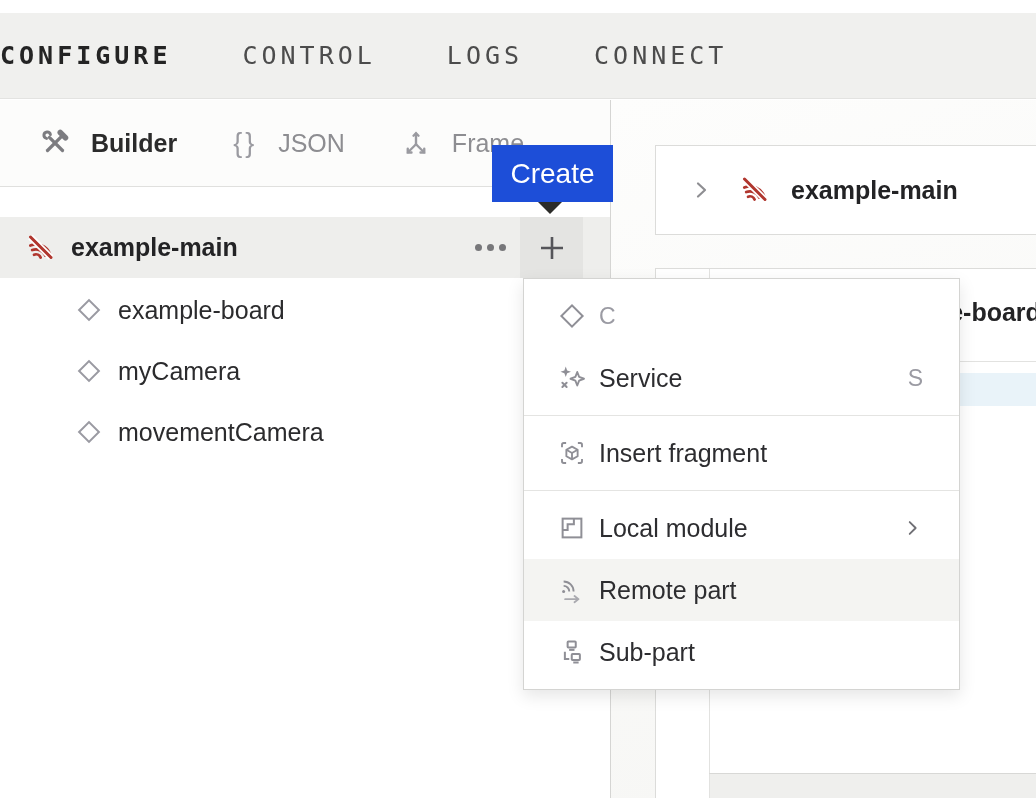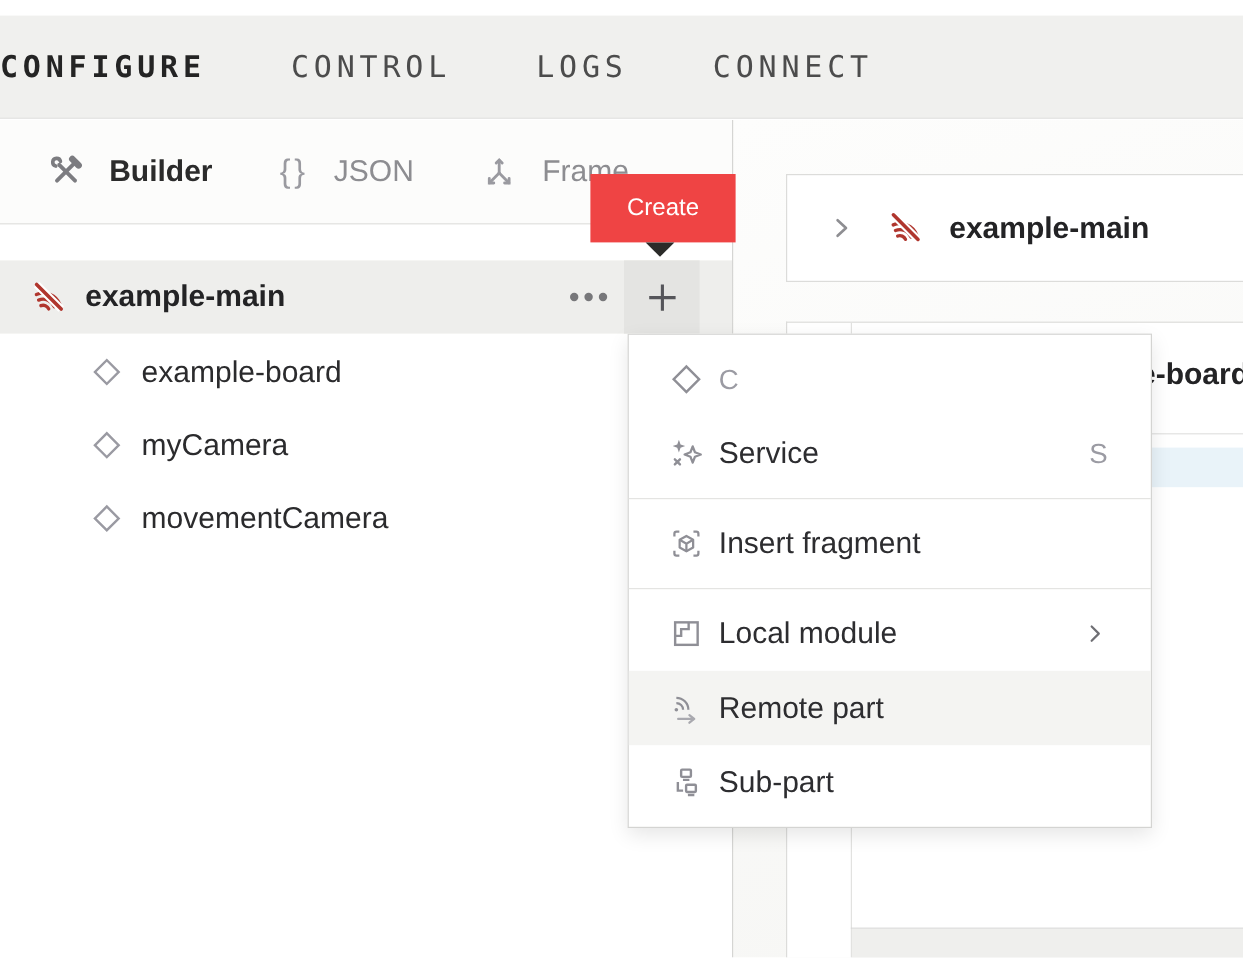--- a/index.html
+++ b/index.html
@@ -48,23 +48,23 @@
   .card2{position:absolute;left:655px;top:268px;width:401px;height:530px;background:#fff;
          border:1px solid #dcdcda;border-right:none;border-bottom:none;box-sizing:border-box;z-index:1;}
   .card2 .innerline{position:absolute;left:53px;top:0;bottom:0;width:1px;background:#e2e2e0;}
   .card2 .c2label{position:absolute;left:207px;top:29px;font-size:25px;font-weight:bold;color:#232325;white-space:nowrap;}
   .card2 .hline{position:absolute;left:53px;right:0;top:92px;height:1px;background:#e2e2e0;}
   .card2 .bluerow{position:absolute;left:54px;right:0;top:104px;height:33px;background:#e9f3f9;}
   .card2 .bline{position:absolute;left:53px;right:0;top:504px;height:1px;background:#d8d8d6;}
   .card2 .graystrip{position:absolute;left:54px;right:0;top:505px;height:25px;background:#efefed;}
 
   
-  .tooltip{position:absolute;left:492px;top:145px;width:121px;height:57px;background:#ef4444;
+  .tooltip{position:absolute;left:492px;top:145px;width:121px;height:57px;background:#1d4ed8;
            color:#ffffff;display:flex;align-items:center;justify-content:center;
-           font-size:20px;font-weight:500;z-index:40;}
+           font-size:28px;font-weight:500;z-index:40;}
   .tooltip-arrow{position:absolute;left:538px;top:202px;width:0;height:0;z-index:40;
                  border-left:12px solid transparent;border-right:12px solid transparent;
                  border-top:12px solid #2b2b29;}
 
   
   .menu{position:absolute;left:523px;top:278px;width:437px;background:#ffffff;
         border:1px solid #d4d4d2;box-sizing:border-box;box-shadow:0 6px 16px rgba(0,0,0,.10);z-index:30;}
   .menu .sec{padding:6px 0;}
   .menu .sec + .sec{border-top:1px solid #e4e4e2;}
   .menu-row{height:62px;display:flex;align-items:center;padding:0 36px 0 33px;cursor:pointer;}

